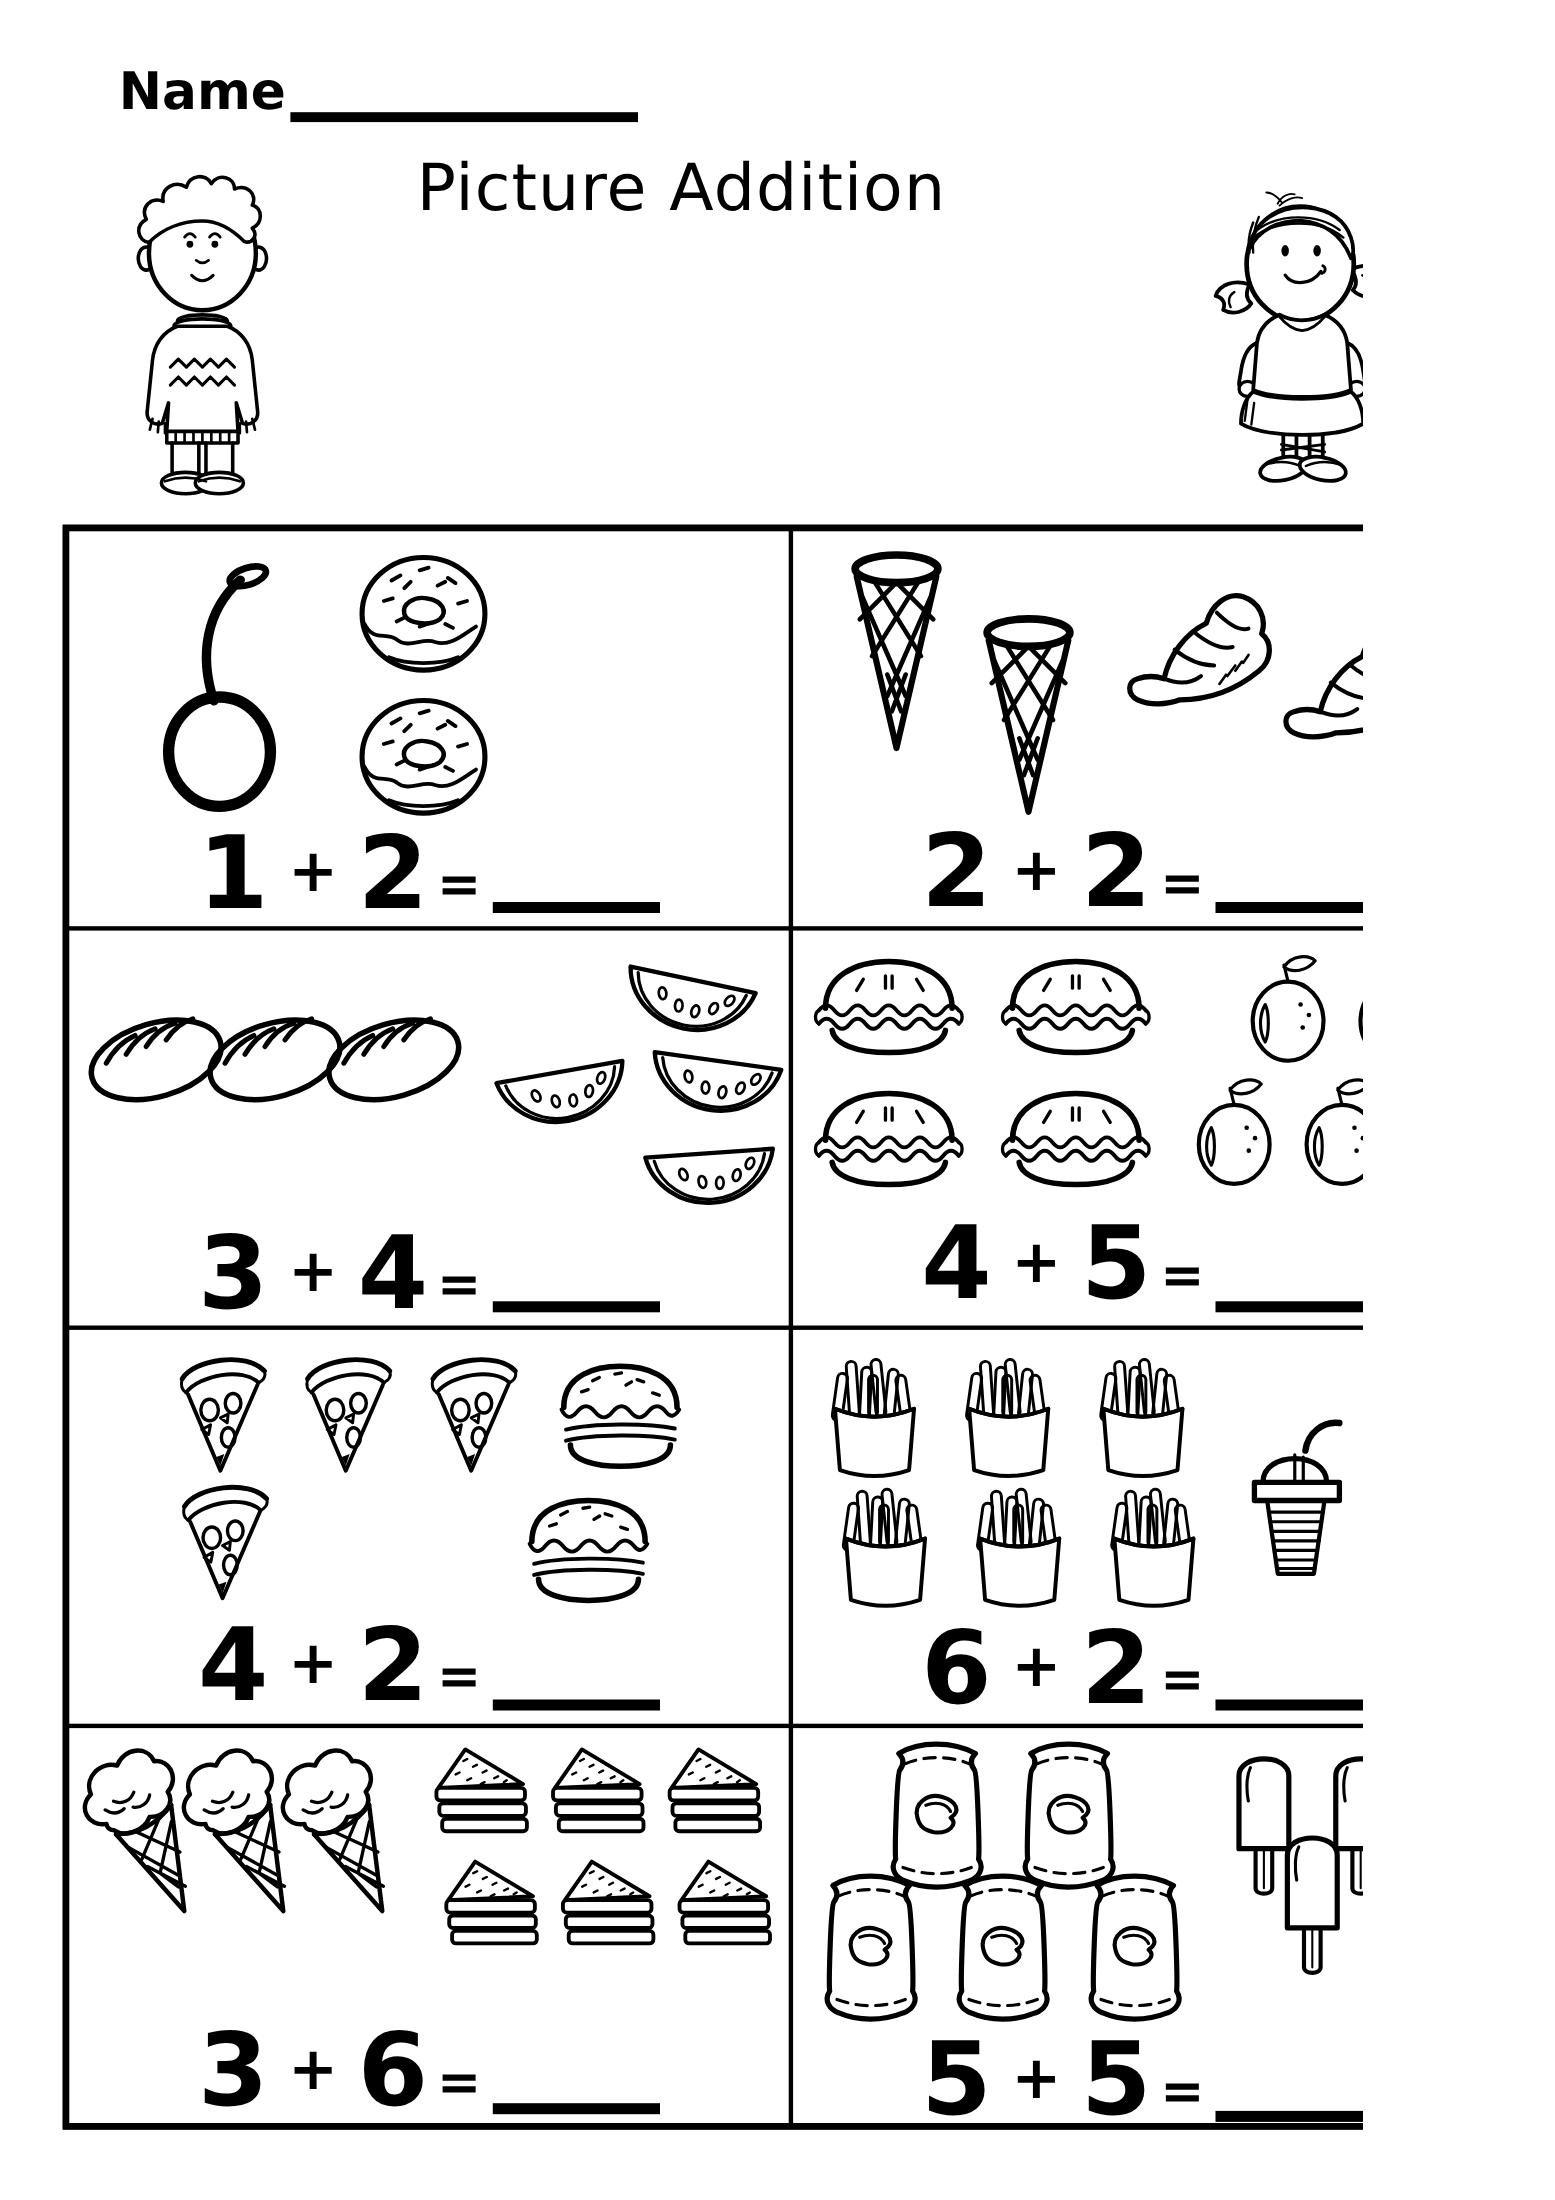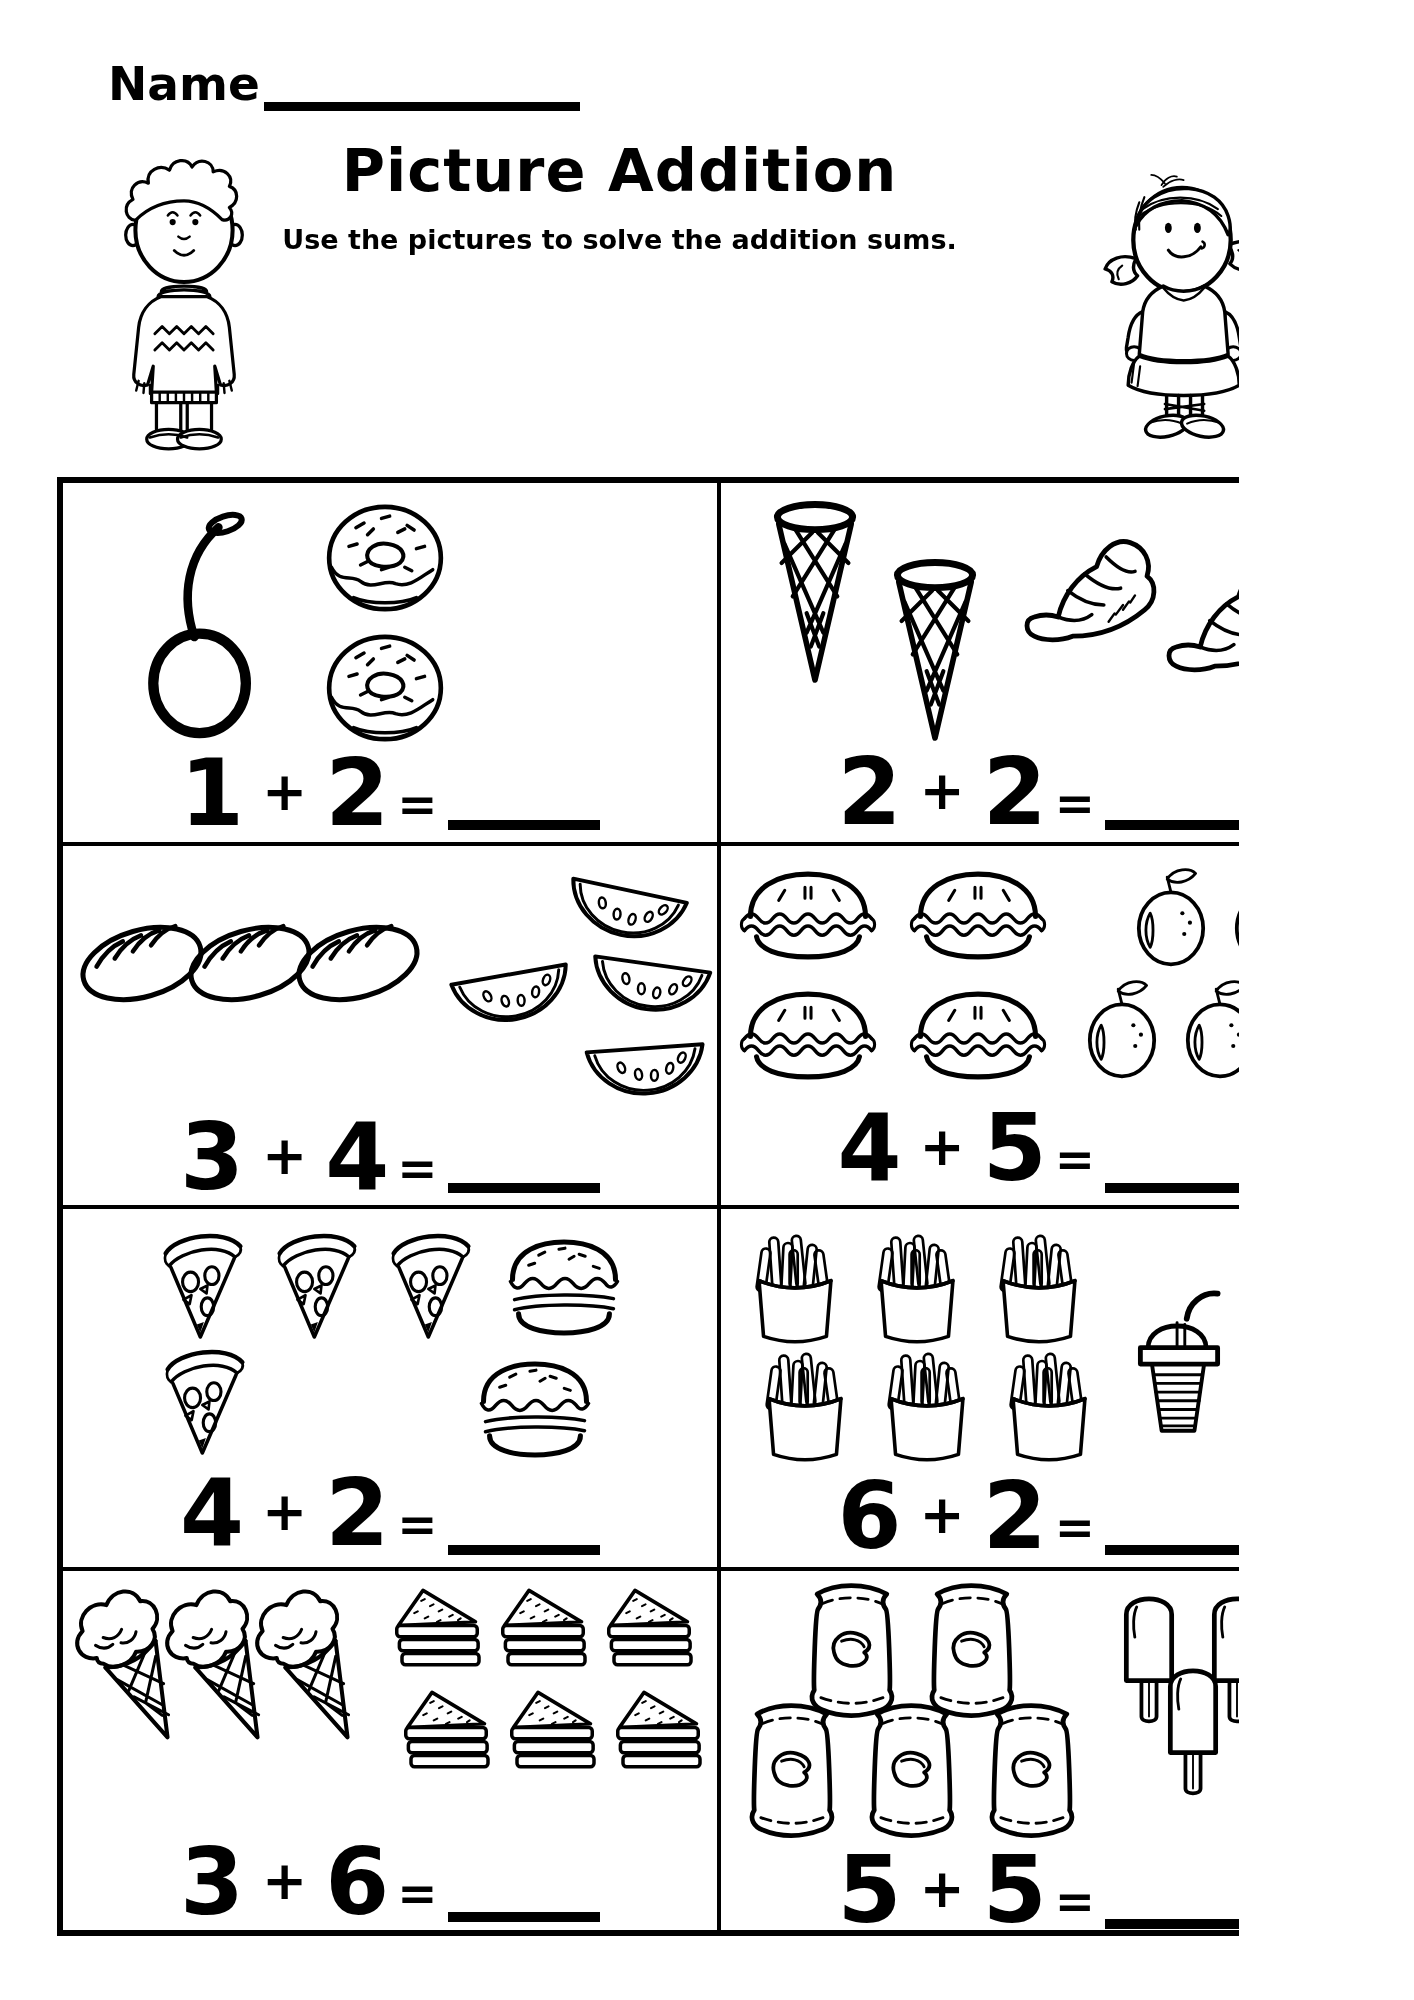--- a/index.html
+++ b/index.html
@@ -6,21 +6,21 @@
   .page{position:relative;width:1239px;height:2000px;background:#fff;overflow:hidden;
         font-family:"DejaVu Sans","Liberation Sans",sans-serif;color:#000;}
 
   
   .fieldblock{position:absolute;font-size:47px;font-weight:800;white-space:nowrap;}
   .name-block{left:108px;top:52px;}
   .date-block{left:788px;top:52px;}
   .write-line{display:inline-block;height:50px;vertical-align:bottom;border-bottom:9px solid #000;margin-left:4px;}
   .name-line{width:316px;}
   .date-line{width:356px;}
-  .title{position:absolute;left:0;right:0;top:136px;text-align:center;font-size:59px;font-weight:700;letter-spacing:1px;}
+  .title{position:absolute;left:0;right:0;top:136px;text-align:center;font-size:59px;font-weight:400;letter-spacing:1px;}
   .subtitle{position:absolute;left:0;right:0;top:224px;text-align:center;font-size:27px;font-weight:700;}
 
   .clipart{position:absolute;}
   .boy-art{left:103px;top:128px;width:162px;height:342px;}
   .girl-art{left:1088px;top:140px;width:188px;height:328px;}
 
   
   .grid{position:absolute;left:57px;top:477px;width:1311px;height:1447px;
         border:6px solid #000;background:#000;display:grid;
         grid-template-columns:1fr 1fr;grid-template-rows:repeat(4,1fr);gap:4px;}
@@ -114,21 +114,20 @@
 </style>
 </head>
 <body>
 
 <div class="page">
 
   <div class="fieldblock name-block">
     <span>Name</span><span class="write-line name-line"></span>
   </div>
   <div class="title">Picture Addition</div>
-  <div class="subtitle">Use the pictures to solve the addition sums.</div>
 
   <svg class="clipart boy-art" viewBox="0 0 200 390">
     <g stroke="#000" fill="none" stroke-linecap="round" stroke-linejoin="round">
       <ellipse cx="37" cy="116" rx="9" ry="13" stroke-width="4"></ellipse>
       <ellipse cx="163" cy="116" rx="9" ry="13" stroke-width="4"></ellipse>
       <ellipse cx="100" cy="110" rx="60" ry="64" stroke-width="5" fill="#fff"></ellipse>
       <path fill="#fff" stroke-width="4" d="M40 98 C27 96 24 79 37 72 C30 58 43 46 56 52 C53 36 70 28 82 36 C86 22 104 20 110 32 C118 20 136 24 136 38 C150 32 162 44 156 56 C168 60 168 76 156 82 C163 90 156 100 147 97 C132 82 116 74 100 74 C78 74 56 82 40 98 Z"></path>
       <path stroke-width="3" d="M80 92 Q86 84 92 92 M108 92 Q114 84 120 92"></path>
       <circle cx="86" cy="100" r="3.8" fill="#000" stroke="none"></circle>
       <circle cx="114" cy="100" r="3.8" fill="#000" stroke="none"></circle>

